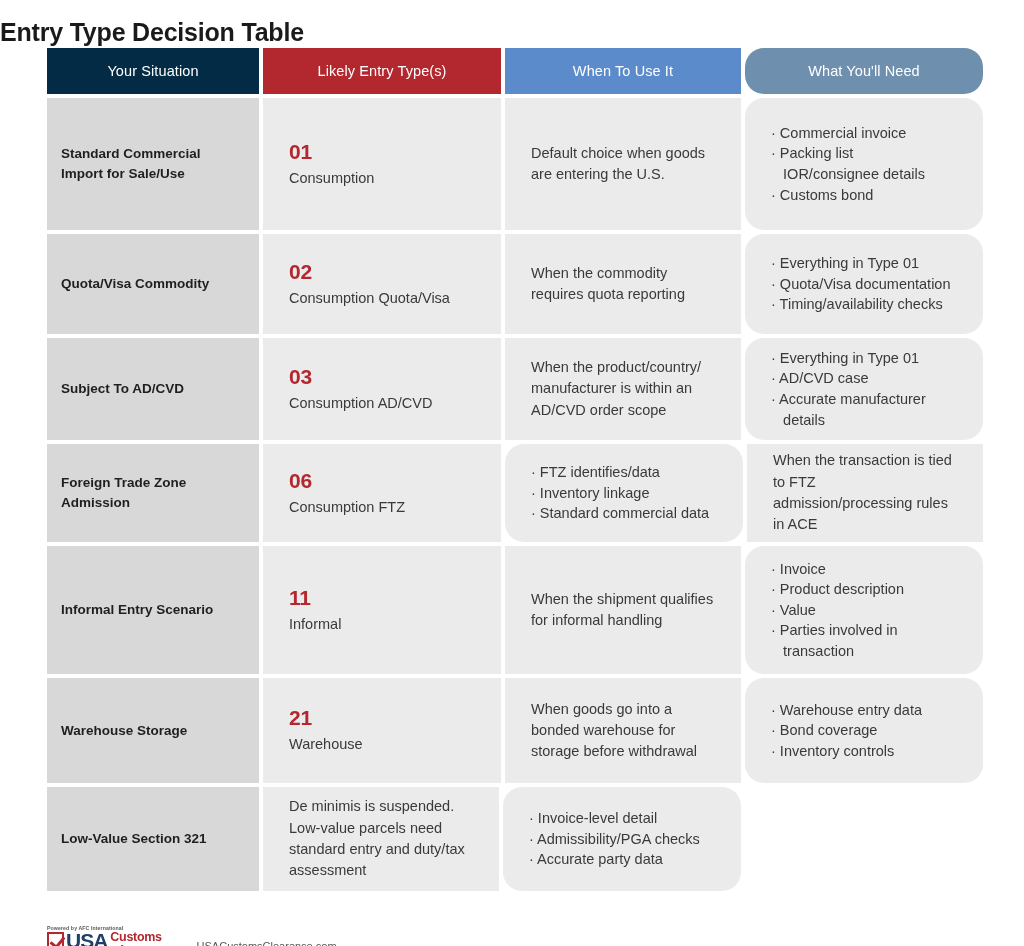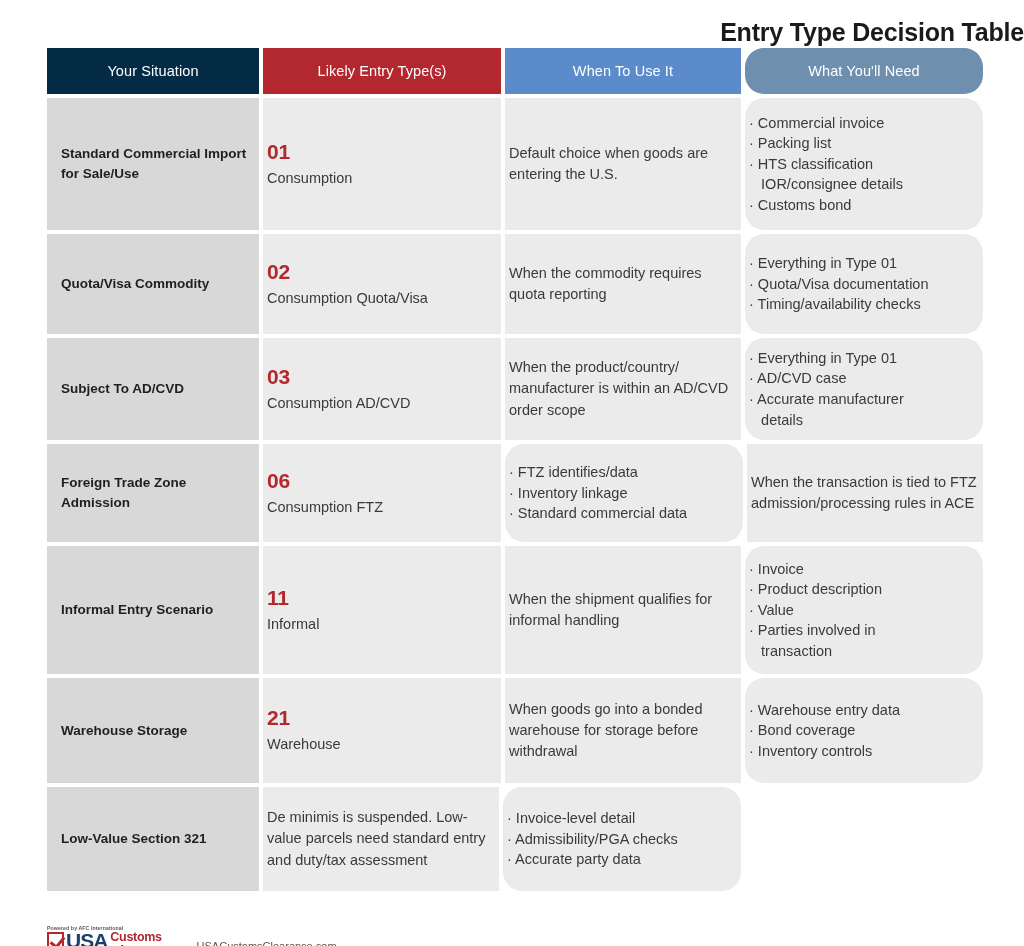--- a/index.html
+++ b/index.html
@@ -15,21 +15,21 @@
     width: 1024px;
     height: 946px;
     background: #ffffff;
   }
 
   
   .title {
     position: absolute;
     left: 0; top: 18px;
     width: 1024px;
-    text-align: right;
+    text-align: left;
     font-size: 25px;
     font-weight: bold;
     color: #1a1a1a;
     letter-spacing: -0.2px;
   }
 
   
   .table {
     position: absolute;
     left: 47px;
@@ -62,21 +62,21 @@
   .hdr-2 { background: #b2282e; }
   .hdr-3 { background: #5b8bcb; }
   .hdr-4 { background: #6e8fad; }
 
   
   .cell {
     background: #ebebeb;
     display: flex;
     flex-direction: column;
     justify-content: center;
-    padding: 10px 4px;
+    padding: 10px 26px;
   }
   .cell-situation {
     background: #d8d8d8;
     font-size: 13.5px;
     font-weight: bold;
     color: #1f1f1f;
     line-height: 1.45;
     padding-left: 14px;
   }
   .code {
@@ -196,21 +196,20 @@
     <div class="row" style="height:132px;">
       <div class="cell cell-situation col1">Standard Commercial Import for Sale/Use</div>
       <div class="cell col2">
         <div class="code">01</div>
         <div class="code-desc">Consumption</div>
       </div>
       <div class="cell when col3">Default choice when goods are entering the U.S.</div>
       <div class="cell needs col4">
         <div class="needs-line">· Commercial invoice</div>
         <div class="needs-line">· Packing list</div>
-        <div class="needs-line">· HTS classification</div>
         <div class="needs-line">   IOR/consignee details</div>
         <div class="needs-line">· Customs bond</div>
       </div>
     </div>
 
     <div class="row" style="height:100px;">
       <div class="cell cell-situation col1">Quota/Visa Commodity</div>
       <div class="cell col2">
         <div class="code">02</div>
         <div class="code-desc">Consumption Quota/Visa</div>

